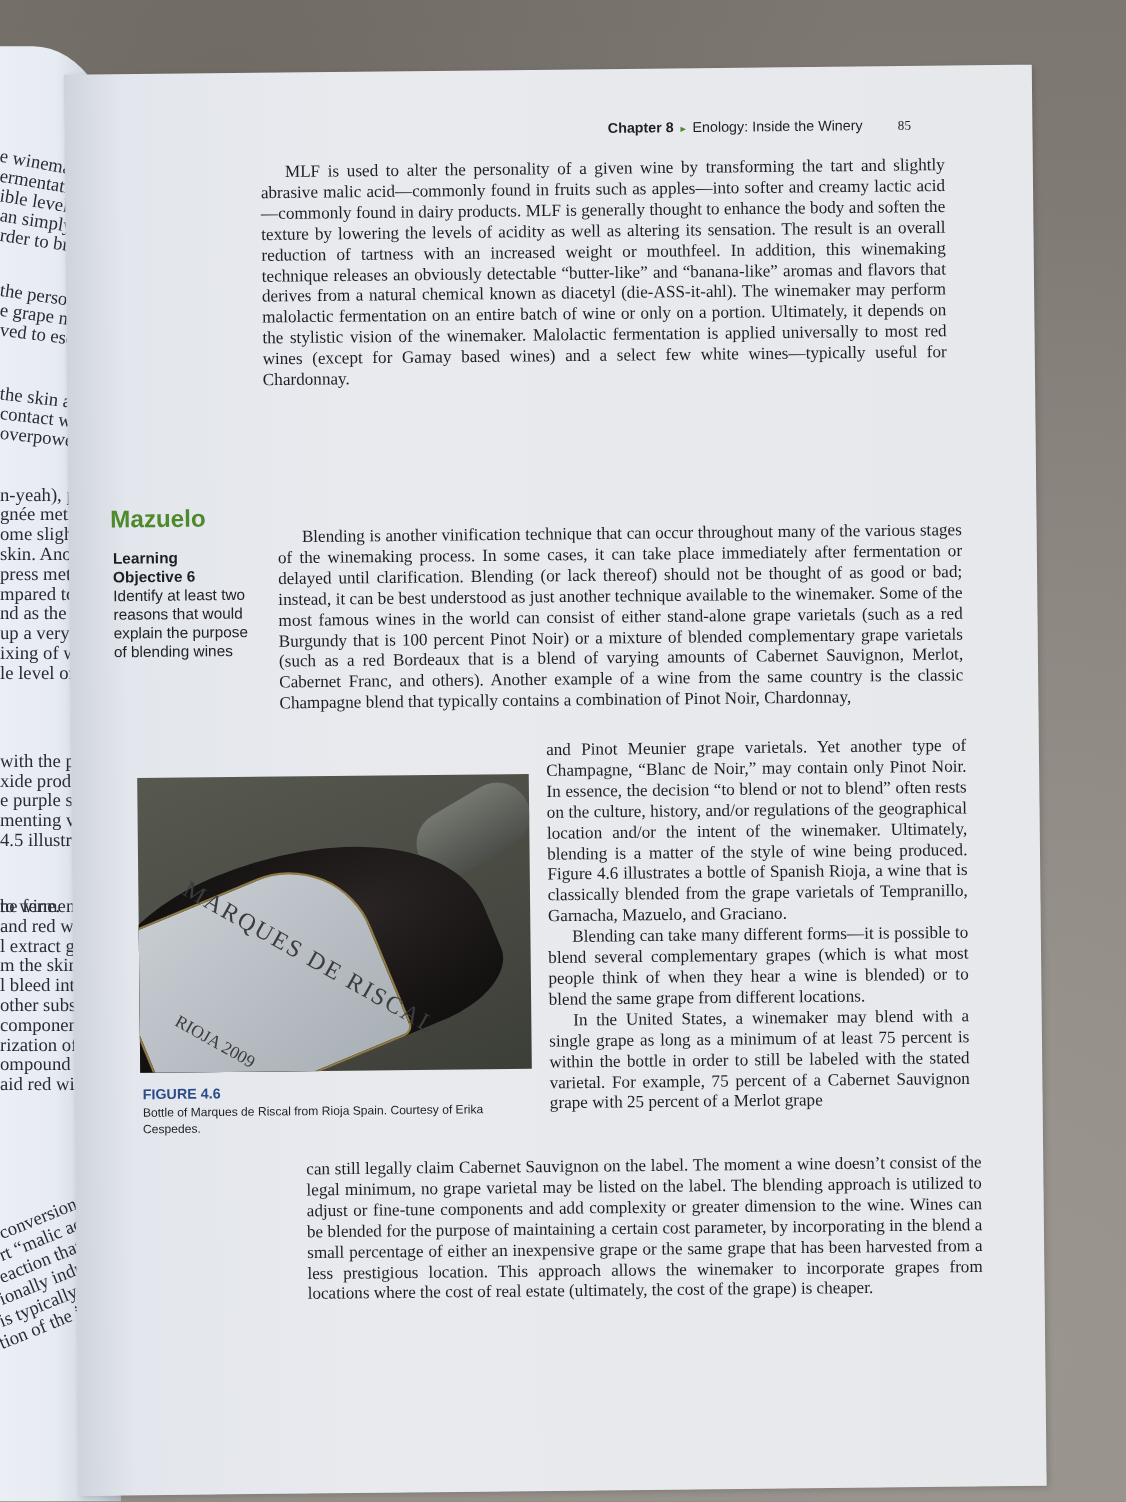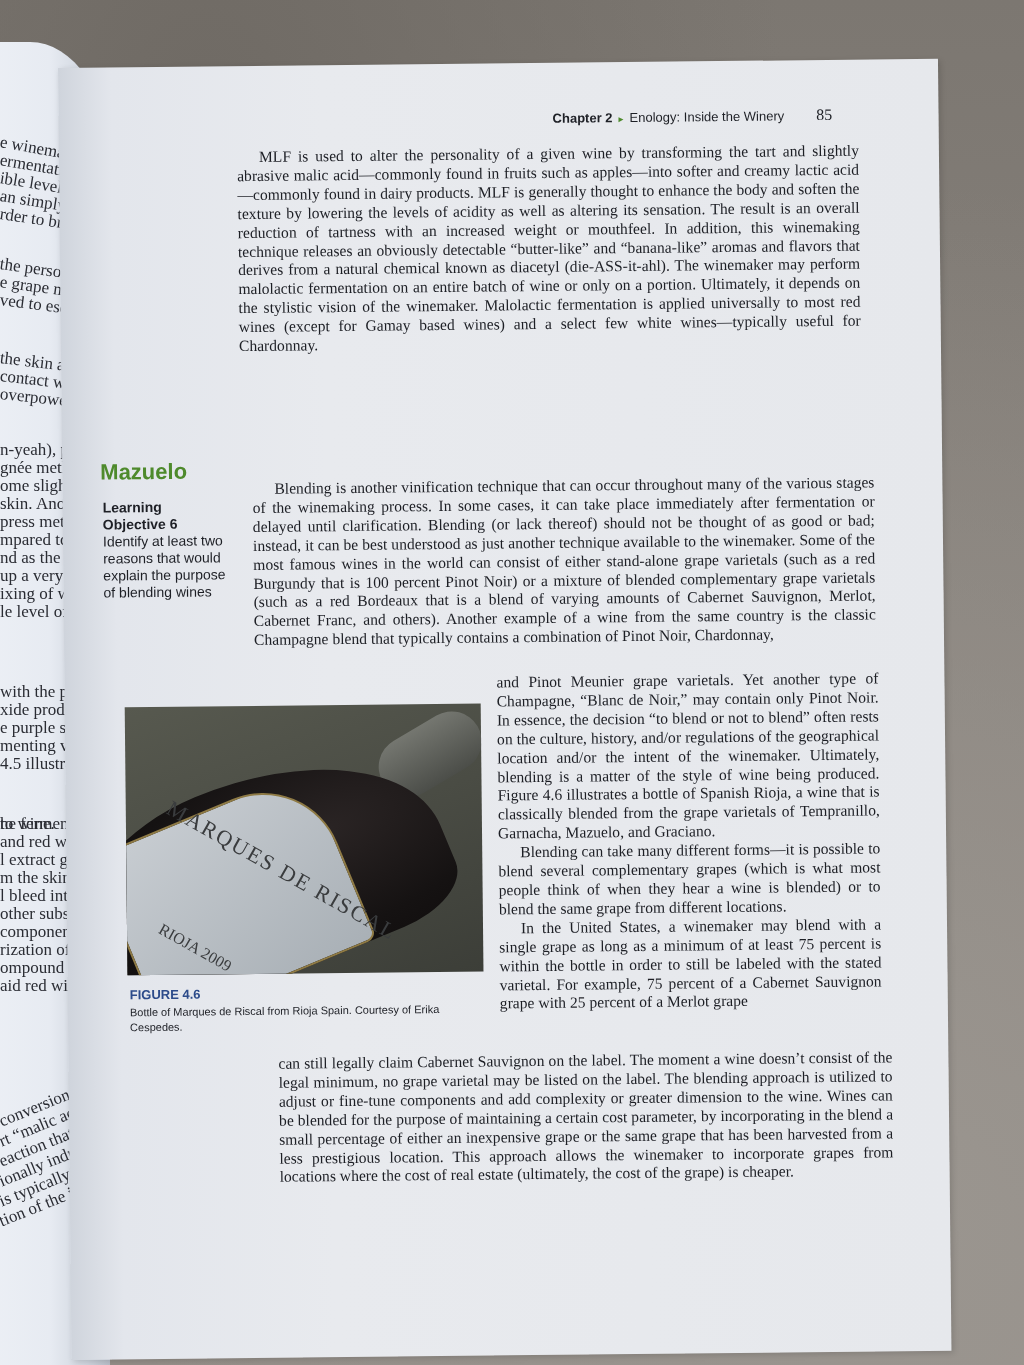--- a/index.html
+++ b/index.html
@@ -33,21 +33,21 @@
       box-shadow: 2px 2px 6px rgba(0,0,0,0.15);
     }
     .running-head {
       position: absolute; top: 46px; left: 494px;
       font-family: "Liberation Sans", sans-serif; font-size: 13px; color: #1e2026;
       display: flex; align-items: baseline; gap: 6px;
     }
     .running-head .chap { font-weight: bold; }
     .running-head .arrow { color: #4e8a2c; font-size: 10px; }
     .running-head .pnum {
-      font-family: "Liberation Serif", serif; font-size: 16px; margin-left: 26px;
+      font-family: "Liberation Serif", serif; font-size: 12px; margin-left: 26px;
     }
     .body-text {
       font-family: "Liberation Serif", serif; font-size: 15.6px; line-height: 18.9px;
       color: #1d1f25; text-align: justify;
     }
     .para-mlf {
       position: absolute; left: 178px; top: 82px; width: 622px;
       text-indent: 22px;
     }
     .section-heading {
@@ -159,21 +159,21 @@
     <div class="line" style="top: 1090px; transform: rotate(-22deg);">rt “malic acid</div>
     <div class="line" style="top: 1110px; transform: rotate(-22deg);">eaction that h</div>
     <div class="line" style="top: 1130px; transform: rotate(-22deg);">ionally induce</div>
     <div class="line" style="top: 1150px; transform: rotate(-22deg);">is typically int</div>
     <div class="line" style="top: 1170px; transform: rotate(-22deg);">tion of the initi</div>
   </div>
 
 <div class="page">
 
   <div class="running-head">
-    <span class="chap">Chapter 2</span>
+    <span class="chap">Chapter 8</span>
     <span class="arrow">▸</span>
     <span>Enology: Inside the Winery</span>
     <span class="pnum">85</span>
   </div>
 
   <div class="body-text para-mlf">MLF is used to alter the personality of a given wine by transforming the tart and slightly abrasive malic acid—commonly found in fruits such as apples—into softer and creamy lactic acid—commonly found in dairy products. MLF is generally thought to enhance the body and soften the texture by lowering the levels of acidity as well as altering its sensation. The result is an overall reduction of tartness with an increased weight or mouthfeel. In addition, this winemaking technique releases an obviously detectable “butter-like” and “banana-like” aromas and flavors that derives from a natural chemical known as diacetyl (die-ASS-it-ahl). The winemaker may perform malolactic fermentation on an entire batch of wine or only on a portion. Ultimately, it depends on the stylistic vision of the winemaker. Malolactic fermentation is applied universally to most red wines (except for Gamay based wines) and a select few white wines—typically useful for Chardonnay.</div>
 
   <div class="section-heading">Mazuelo</div>
 
   <div class="lo-box">

